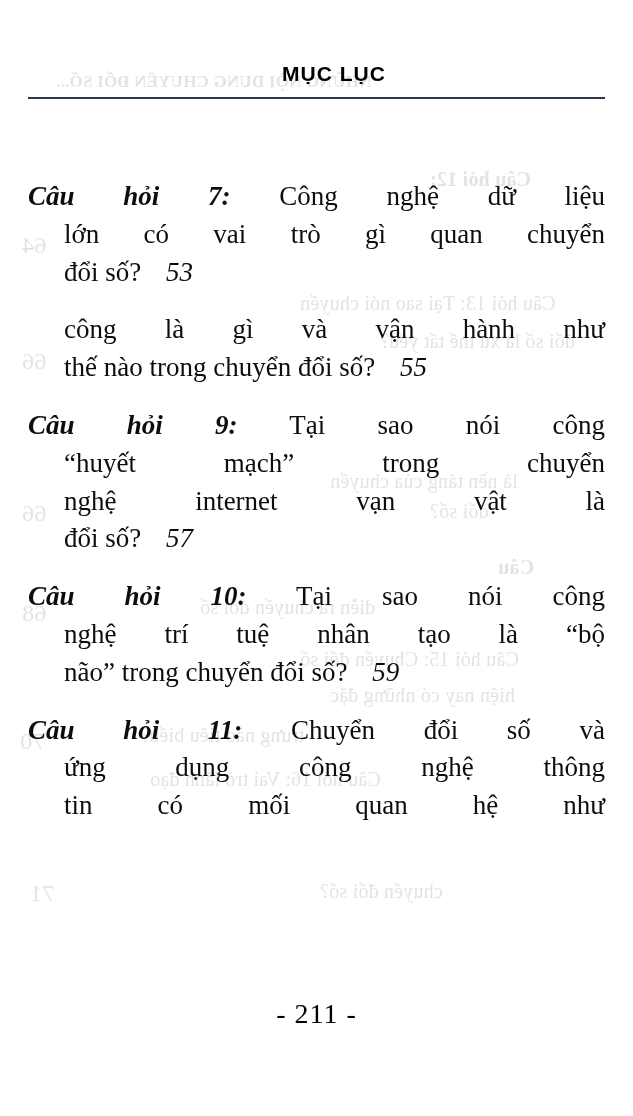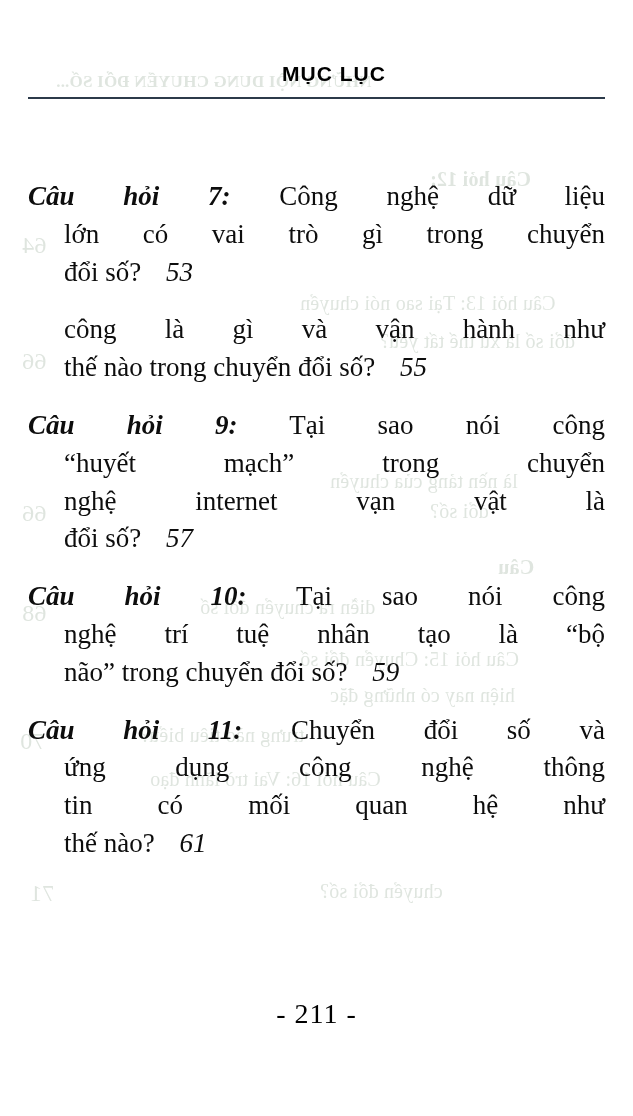--- a/index.html
+++ b/index.html
@@ -164,21 +164,21 @@
   <div class="header-rule"></div>
 
   <div class="toc">
 
     <div class="entry">
       <div class="entry-body">
         <div class="firstline justified">
           <span class="lbl">Câu hỏi 7:</span>
           <span>Công nghệ dữ liệu</span>
         </div>
-        <div class="indent justified">lớn có vai trò gì trong chuyển</div>
+        <div class="indent justified">lớn có vai trò gì quan chuyển</div>
         <div class="indent lastline">
           <span class="txt">đổi số?</span>
           <span class="pg">53</span>
         </div>
       </div>
     </div>
 
     <div class="entry">
       <div class="entry-body">
         <div class="indent justified">công là gì và vận hành như</div>
@@ -219,24 +219,20 @@
     </div>
 
     <div class="entry">
       <div class="entry-body">
         <div class="firstline justified">
           <span class="lbl">Câu hỏi 11:</span>
           <span>Chuyển đổi số và</span>
         </div>
         <div class="indent justified">ứng dụng công nghệ thông</div>
         <div class="indent justified">tin có mối quan hệ như</div>
-        <div class="indent lastline">
-          <span class="txt">thế nào?</span>
-          <span class="pg">61</span>
-        </div>
       </div>
     </div>
 
   </div>
 
   <div class="folio">- 211 -</div>
 
 </div>
 
 </body></html>

